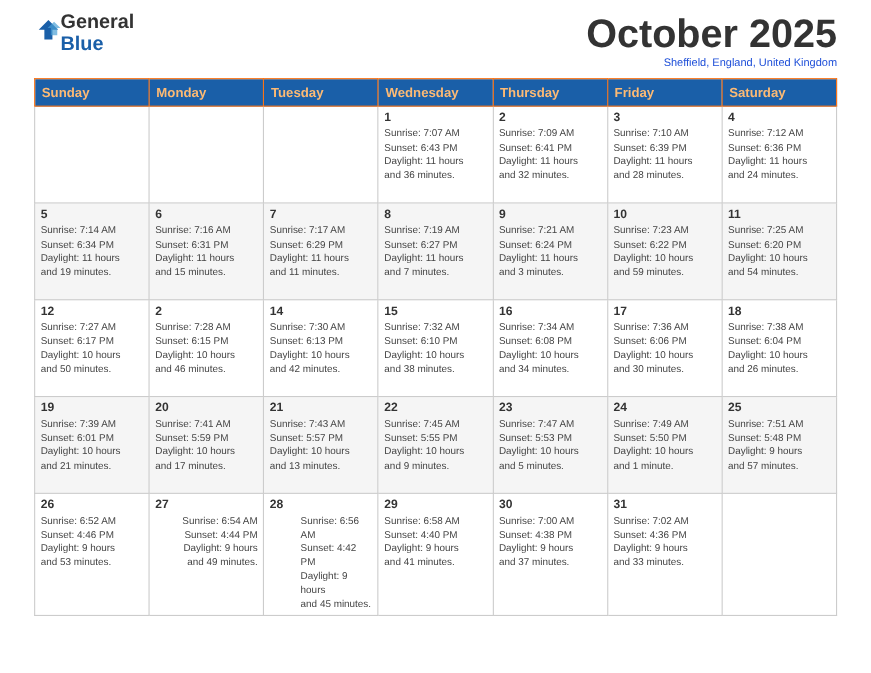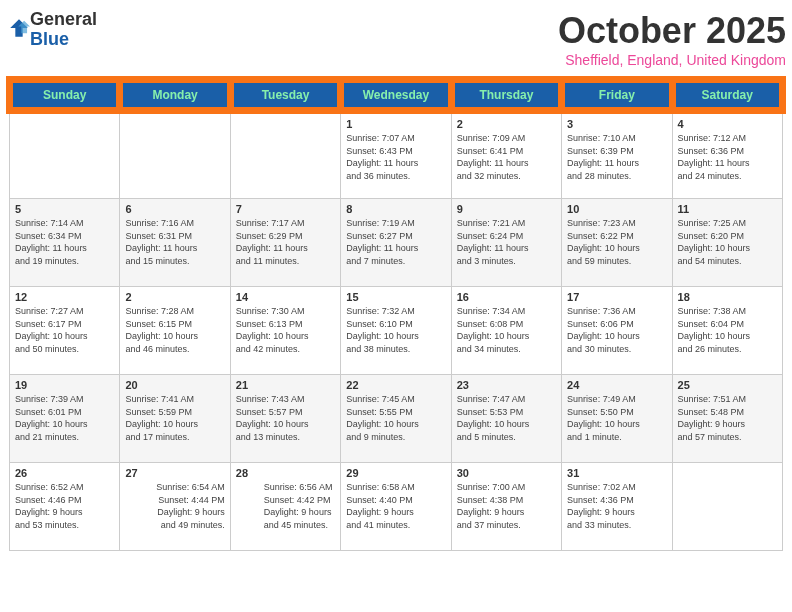--- a/index.html
+++ b/index.html
@@ -6,21 +6,21 @@
     body {
       font-family: Arial, sans-serif;
       background: #fff;
       width: 792px;
       height: 612px;
       overflow: hidden;
     }
     .page {
       width: 792px;
       height: 612px;
-      padding: 10px 6px;
+      padding: 10px 31px;
     }
     .header {
       display: flex;
       align-items: flex-start;
       justify-content: space-between;
       margin-bottom: 8px;
     }
     .logo {
       display: flex;
       align-items: center;
@@ -39,36 +39,36 @@
     }
     .title-block {
       text-align: right;
     }
     .month-title {
       font-size: 36px;
       color: #333;
       font-weight: bold;
     }
     .location {
-      font-size: 14px;
-      color: #ec4899;
+      font-size: 10px;
+      color: #1d4ed8;
     }
     .calendar {
       width: 100%;
       border-collapse: collapse;
       border: 1px solid #ccc;
     }
     .calendar th {
       background-color: #1a5fa8;
-      color: #86efac;
-      text-align: center;
+      color: #fdba74;
+      text-align: left;
       padding: 5px 6px;
       font-size: 12px;
       font-weight: bold;
-      border: 7px solid #f97316;
+      border: 1px solid #f97316;
     }
     .calendar td {
       vertical-align: top;
       padding: 4px 5px;
       border: 1px solid #ccc;
       width: calc(100% / 7);
       height: 88px;
       font-size: 9.5px;
       color: #333;
       background: #fff;

